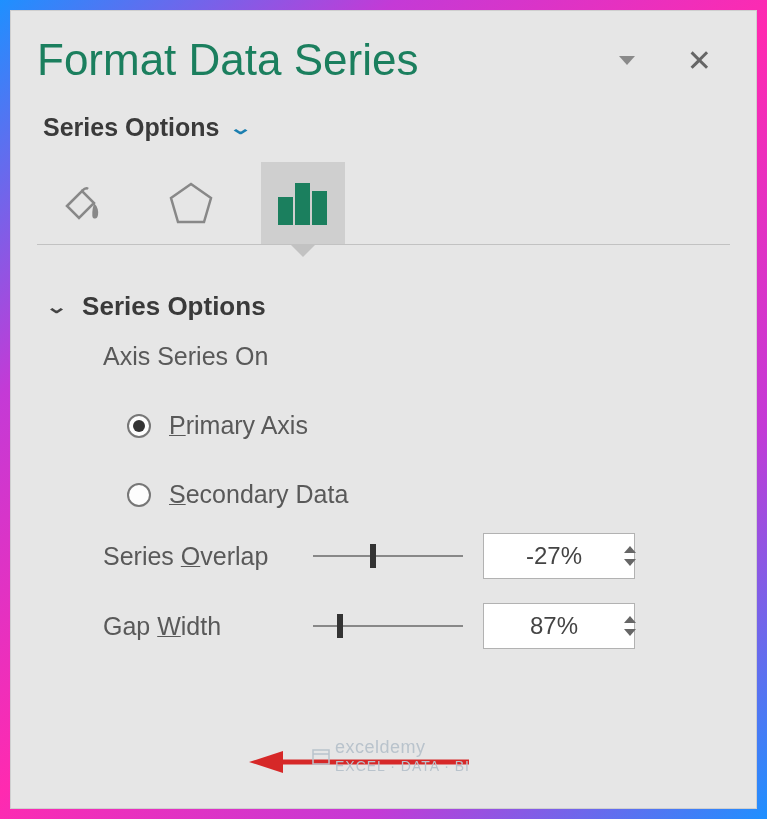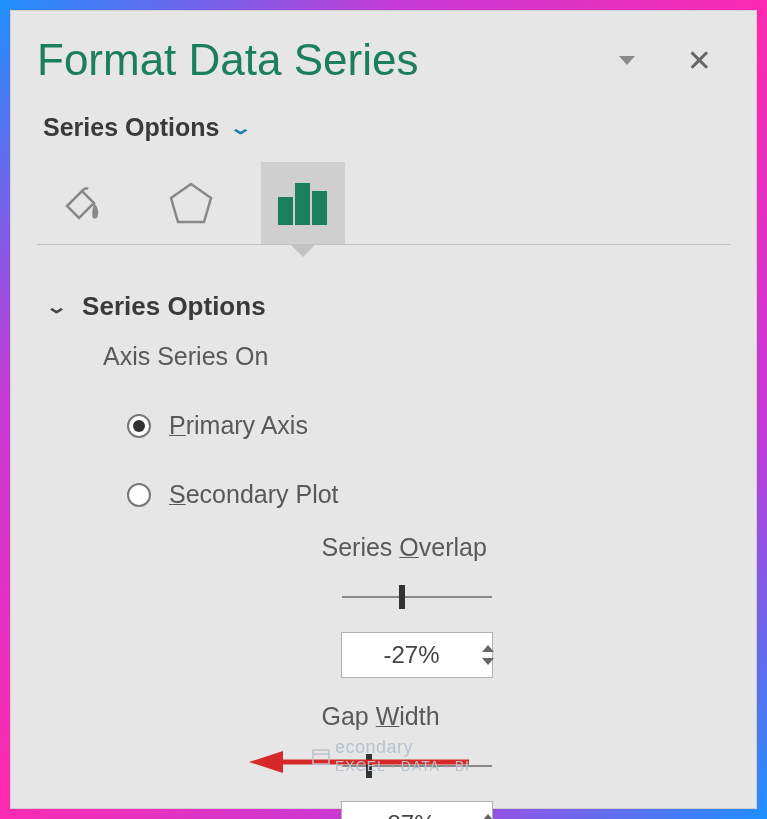--- a/index.html
+++ b/index.html
@@ -92,21 +92,21 @@
       width:24px; height:24px; border-radius:50%;
       border:2px solid #777; background:#fdfdfd;
       display:flex; align-items:center; justify-content:center;
     }
     .radio.checked::after{
       content:""; width:12px; height:12px; border-radius:50%; background:#333;
     }
     .radio-lbl { font-size:25px; color:#595959; }
     .slider-row {
       display:flex; align-items:center; gap:20px;
-      margin-left:66px; margin-top:24px;flex-direction:column;
+      margin-left:66px; margin-top:24px;
     }
     .slider-lbl { font-size:25px; color:#595959; width:190px; }
     .slider {
       width:150px; height:30px; position:relative;
       cursor:pointer;
     }
     .slider-track {
       position:absolute; top:50%; left:0; right:0; height:2px;
       background:#888; transform:translateY(-50%);
     }
@@ -192,21 +192,21 @@
 
   <div class="field-lbl">Axis Series On</div>
 
   <div class="radio-grp">
     <div class="radio-row">
       <div class="radio checked"></div>
       <div class="radio-lbl"><span class="uline">P</span><span>rimary Axis</span></div>
     </div>
     <div class="radio-row">
       <div class="radio"></div>
-      <div class="radio-lbl"><span class="uline">S</span><span>econdary Plot</span></div>
+      <div class="radio-lbl"><span class="uline">S</span><span>econdary Data</span></div>
     </div>
   </div>
 
   <div class="slider-row">
     <div class="slider-lbl">Series <span class="uline">O</span>verlap</div>
     <div class="slider">
       <div class="slider-track"></div>
       <div class="slider-thumb" style="left:40%"></div>
     </div>
     <div class="spin">
@@ -237,18 +237,18 @@
     <line x1="220" y1="14" x2="30" y2="14" stroke="#d62828" stroke-width="5"></line>
     <polygon points="0,14 34,3 34,25" fill="#d62828"></polygon>
   </svg>
 
   <div class="watermark">
     <svg width="20" height="20" viewBox="0 0 20 20">
       <rect x="2" y="4" width="16" height="14" fill="none" stroke="#b9c3cc" stroke-width="1.5"></rect>
       <line x1="2" y1="8" x2="18" y2="8" stroke="#b9c3cc" stroke-width="1.5"></line>
     </svg>
     <div>
-      <div>econdary</div>
+      <div>exceldemy</div>
       <div class="wm-sub">EXCEL · DATA · BI</div>
     </div>
   </div>
 
 </div>
 
 </body></html>

